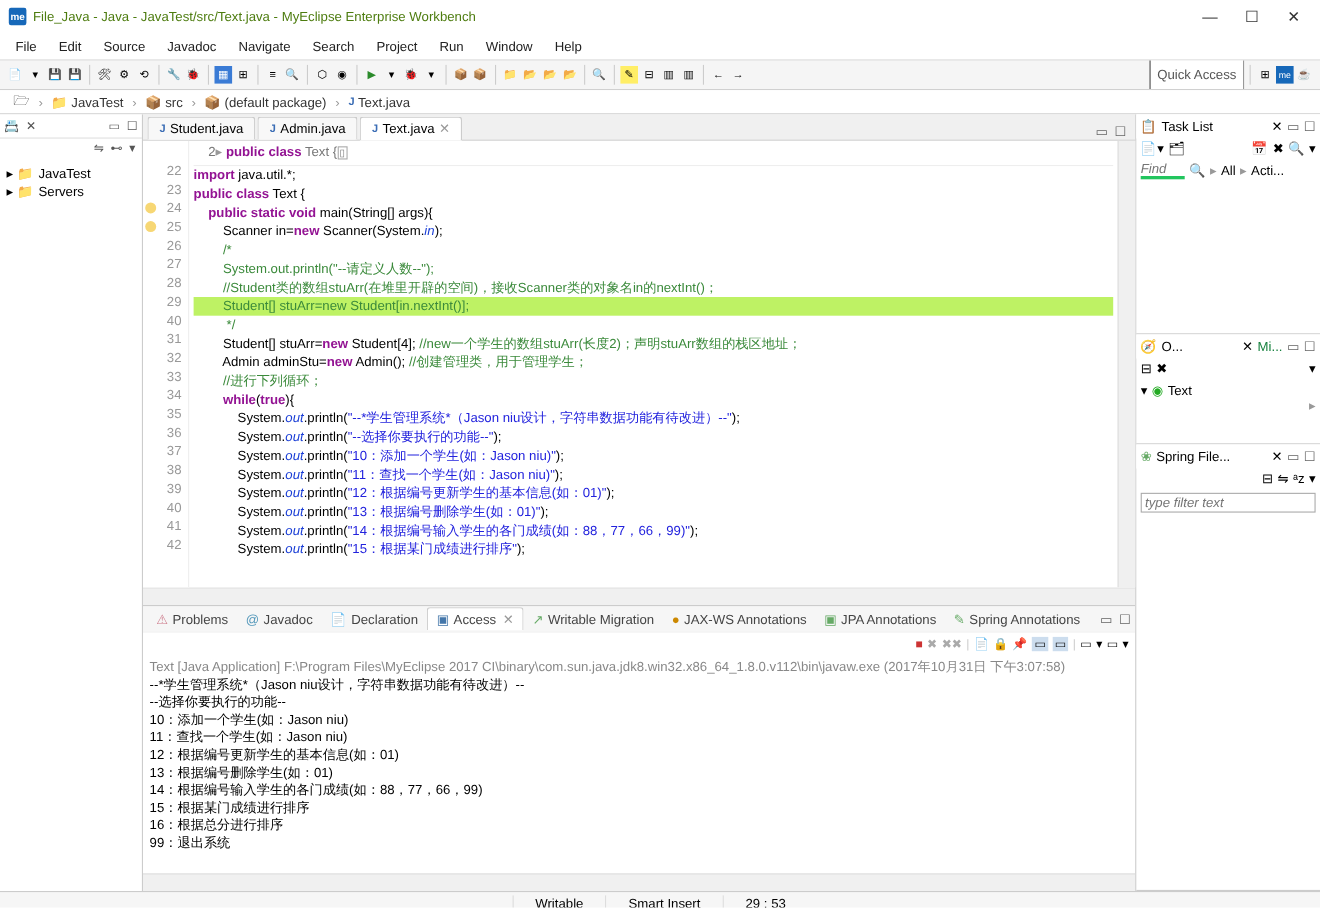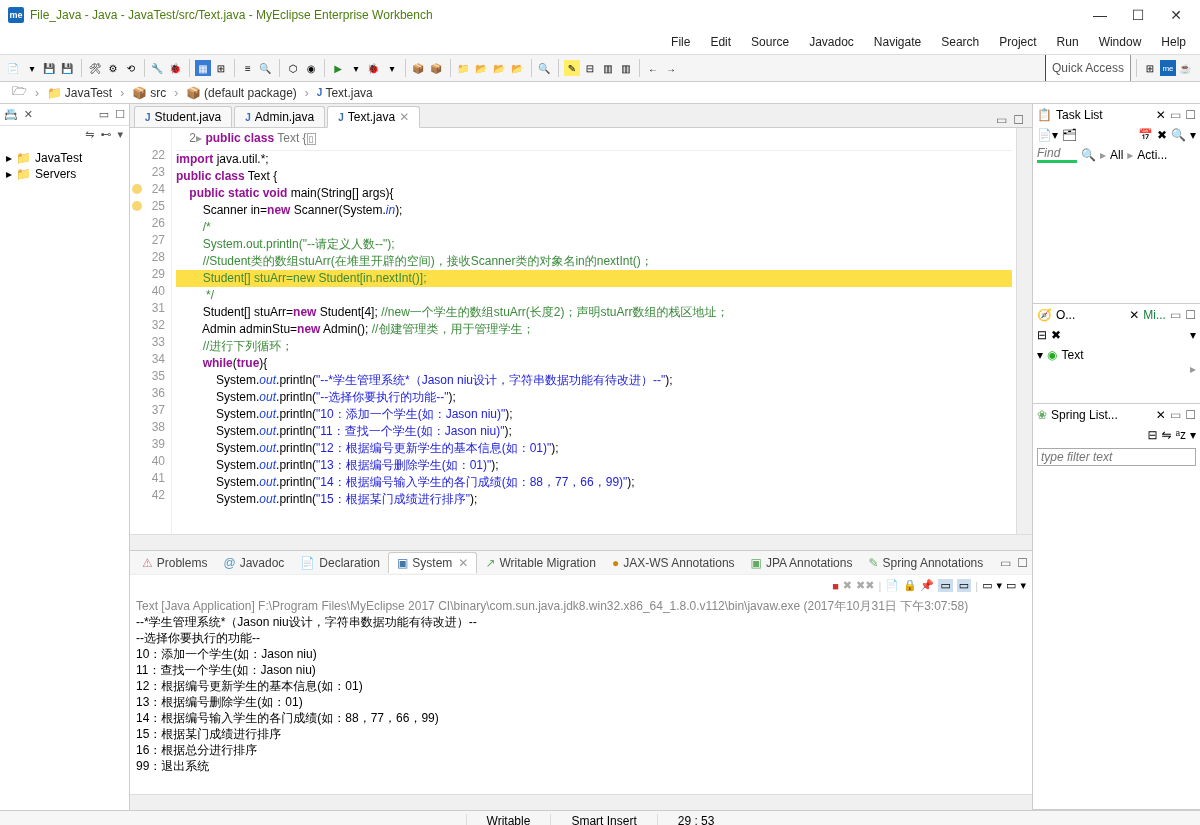--- a/index.html
+++ b/index.html
@@ -2,21 +2,21 @@
 <html><head>
 <meta charset="utf-8">
 <style>
 * { margin: 0; padding: 0; box-sizing: border-box; font-family: "Segoe UI", Tahoma, sans-serif; font-size: 12px; }
 body { background: #fff; overflow: hidden; width: 1200px; height: 825px; }
 .titlebar { height: 30px; display: flex; align-items: center; padding: 0 8px; background: #fff; }
 .titlebar .logo { width: 16px; height: 16px; background: #1668b9; color: #fff; font-size: 9px; font-weight: bold; display: flex; align-items: center; justify-content: center; margin-right: 6px; border-radius: 2px; }
 .titlebar .title { flex: 1; color: #4d7c0f; }
 .titlebar .winbtns { display: flex; gap: 18px; padding-right: 6px; }
 .titlebar .winbtns span { width: 20px; text-align: center; cursor: pointer; font-size: 14px; color: #333; }
-.menubar { height: 24px; display: flex; align-items: center; padding: 0 6px; gap: 4px; justify-content: flex-end; }
+.menubar { height: 24px; display: flex; align-items: center; padding: 0 6px; gap: 4px; }
 .menubar span { padding: 2px 8px; cursor: pointer; color: #222; }
 .toolbar { height: 28px; background: #f5f5f5; border-top: 1px solid #ddd; border-bottom: 1px solid #ccc; display: flex; align-items: center; padding: 0 6px; gap: 2px; overflow: hidden; }
 .toolbar .tbicon { width: 16px; height: 16px; border: 1px solid transparent; display: inline-flex; align-items: center; justify-content: center; font-size: 10px; cursor: pointer; }
 .toolbar .sep { width: 1px; height: 18px; background: #ccc; margin: 0 3px; }
 .toolbar .qa { margin-left: auto; border: 1px inset #999; padding: 18px 6px; background: #fff; color: #555; }
 .breadcrumb { height: 22px; border-bottom: 1px solid #ccc; display: flex; align-items: center; padding: 0 8px; gap: 4px; background: #fff; }
 .breadcrumb .crumb { display: flex; align-items: center; gap: 3px; padding: 1px 4px; cursor: pointer; color: #333; }
 .breadcrumb .sep { color: #999; }
 .workarea { display: flex; height: 706px; }
 .left-panel { width: 130px; border-right: 1px solid #ccc; background: #fff; display: flex; flex-direction: column; }
@@ -32,21 +32,21 @@
 .editor-tabs .tabicons { margin-left: auto; display: flex; gap: 6px; padding-right: 4px; color: #666; }
 .editor-area { flex: 1; display: flex; overflow: hidden; background: #fff; position: relative; }
 .gutter { width: 42px; background: #fff; border-right: 1px solid #eee; text-align: right; padding-right: 6px; color: #999; font-family: Consolas, monospace; font-size: 12px; line-height: 17px; padding-top: 2px; }
 .gutter .ln { position: relative; }
 .gutter .mark { position: absolute; left: 2px; width: 10px; height: 10px; top: 3px; border-radius: 50%; }
 .code { flex: 1; font-family: Consolas, 'Microsoft YaHei', monospace; font-size: 12px; line-height: 17px; padding: 2px 4px; white-space: pre; overflow: auto; }
 .code .kw { color: #931393; font-weight: bold; }
 .code .cm { color: #3b8a3b; }
 .code .st { color: #2222dd; }
 .code .fi { color: #1b3fd6; font-style: italic; }
-.code .hl { background: #fde047; display: block; }
+.code .hl { background: #bef264; display: block; }
 .vscroll { width: 16px; background: #f0f0f0; border-left: 1px solid #ddd; }
 .bottom-tabs { height: 24px; border-top: 1px solid #ccc; background: #f6f6f6; display: flex; align-items: center; padding: 0 4px; }
 .bottom-tabs .btab { padding: 3px 8px; display: flex; align-items: center; gap: 4px; cursor: pointer; color: #444; }
 .bottom-tabs .btab.active { background: #fff; border: 1px solid #ccc; border-bottom: none; border-radius: 3px 3px 0 0; }
 .console-tb { height: 22px; display: flex; justify-content: flex-end; align-items: center; gap: 4px; padding: 0 6px; border-top: 1px solid #eee; }
 .console-tb span { font-size: 11px; cursor: pointer; }
 .console { padding: 2px 6px 4px 6px; font-family: Consolas, 'Microsoft YaHei', monospace; font-size: 12px; line-height: 16px; height: 198px; overflow: auto; white-space: pre; }
 .console .hdr { color: #888; }
 .hscroll { height: 16px; background: #f0f0f0; border-top: 1px solid #ddd; }
 .right-panel { width: 168px; border-left: 1px solid #ccc; display: flex; flex-direction: column; background: #fff; }
@@ -254,21 +254,21 @@
         <div class="btab">
           <span style="color:#59b">@</span>
           <span>Javadoc</span>
         </div>
         <div class="btab">
           <span style="color:#c80">📄</span>
           <span>Declaration</span>
         </div>
         <div class="btab active">
           <span style="color:#47a">▣</span>
-          <span>System</span>
+          <span>Access</span>
           <span style="color:#999;margin-left:2px">✕</span>
         </div>
         <div class="btab">
           <span style="color:#6a6">↗</span>
           <span>Writable Migration</span>
         </div>
         <div class="btab">
           <span style="color:#c80">●</span>
           <span>JAX-WS Annotations</span>
         </div>
@@ -354,21 +354,21 @@
           <span>▾</span>
             <span style="color:#2a2">◉</span>
           <span>Text</span>
         </div>
         <div style="text-align:right;color:#999">▸</div>
       </div>
     </div>
     <div class="rview" style="flex:1">
       <div class="rhead">
         <span style="color:#6a6">❀</span>
-        <span class="title">Spring List...</span>
+        <span class="title">Spring File...</span>
         <span>✕</span>
         <div class="ricons">
             <span>▭</span>
             <span>☐</span>
           </div>
       </div>
       <div class="rtb" style="justify-content:flex-end">
         <span>⊟</span>
         <span>⇋</span>
         <span>ᵃz</span>

